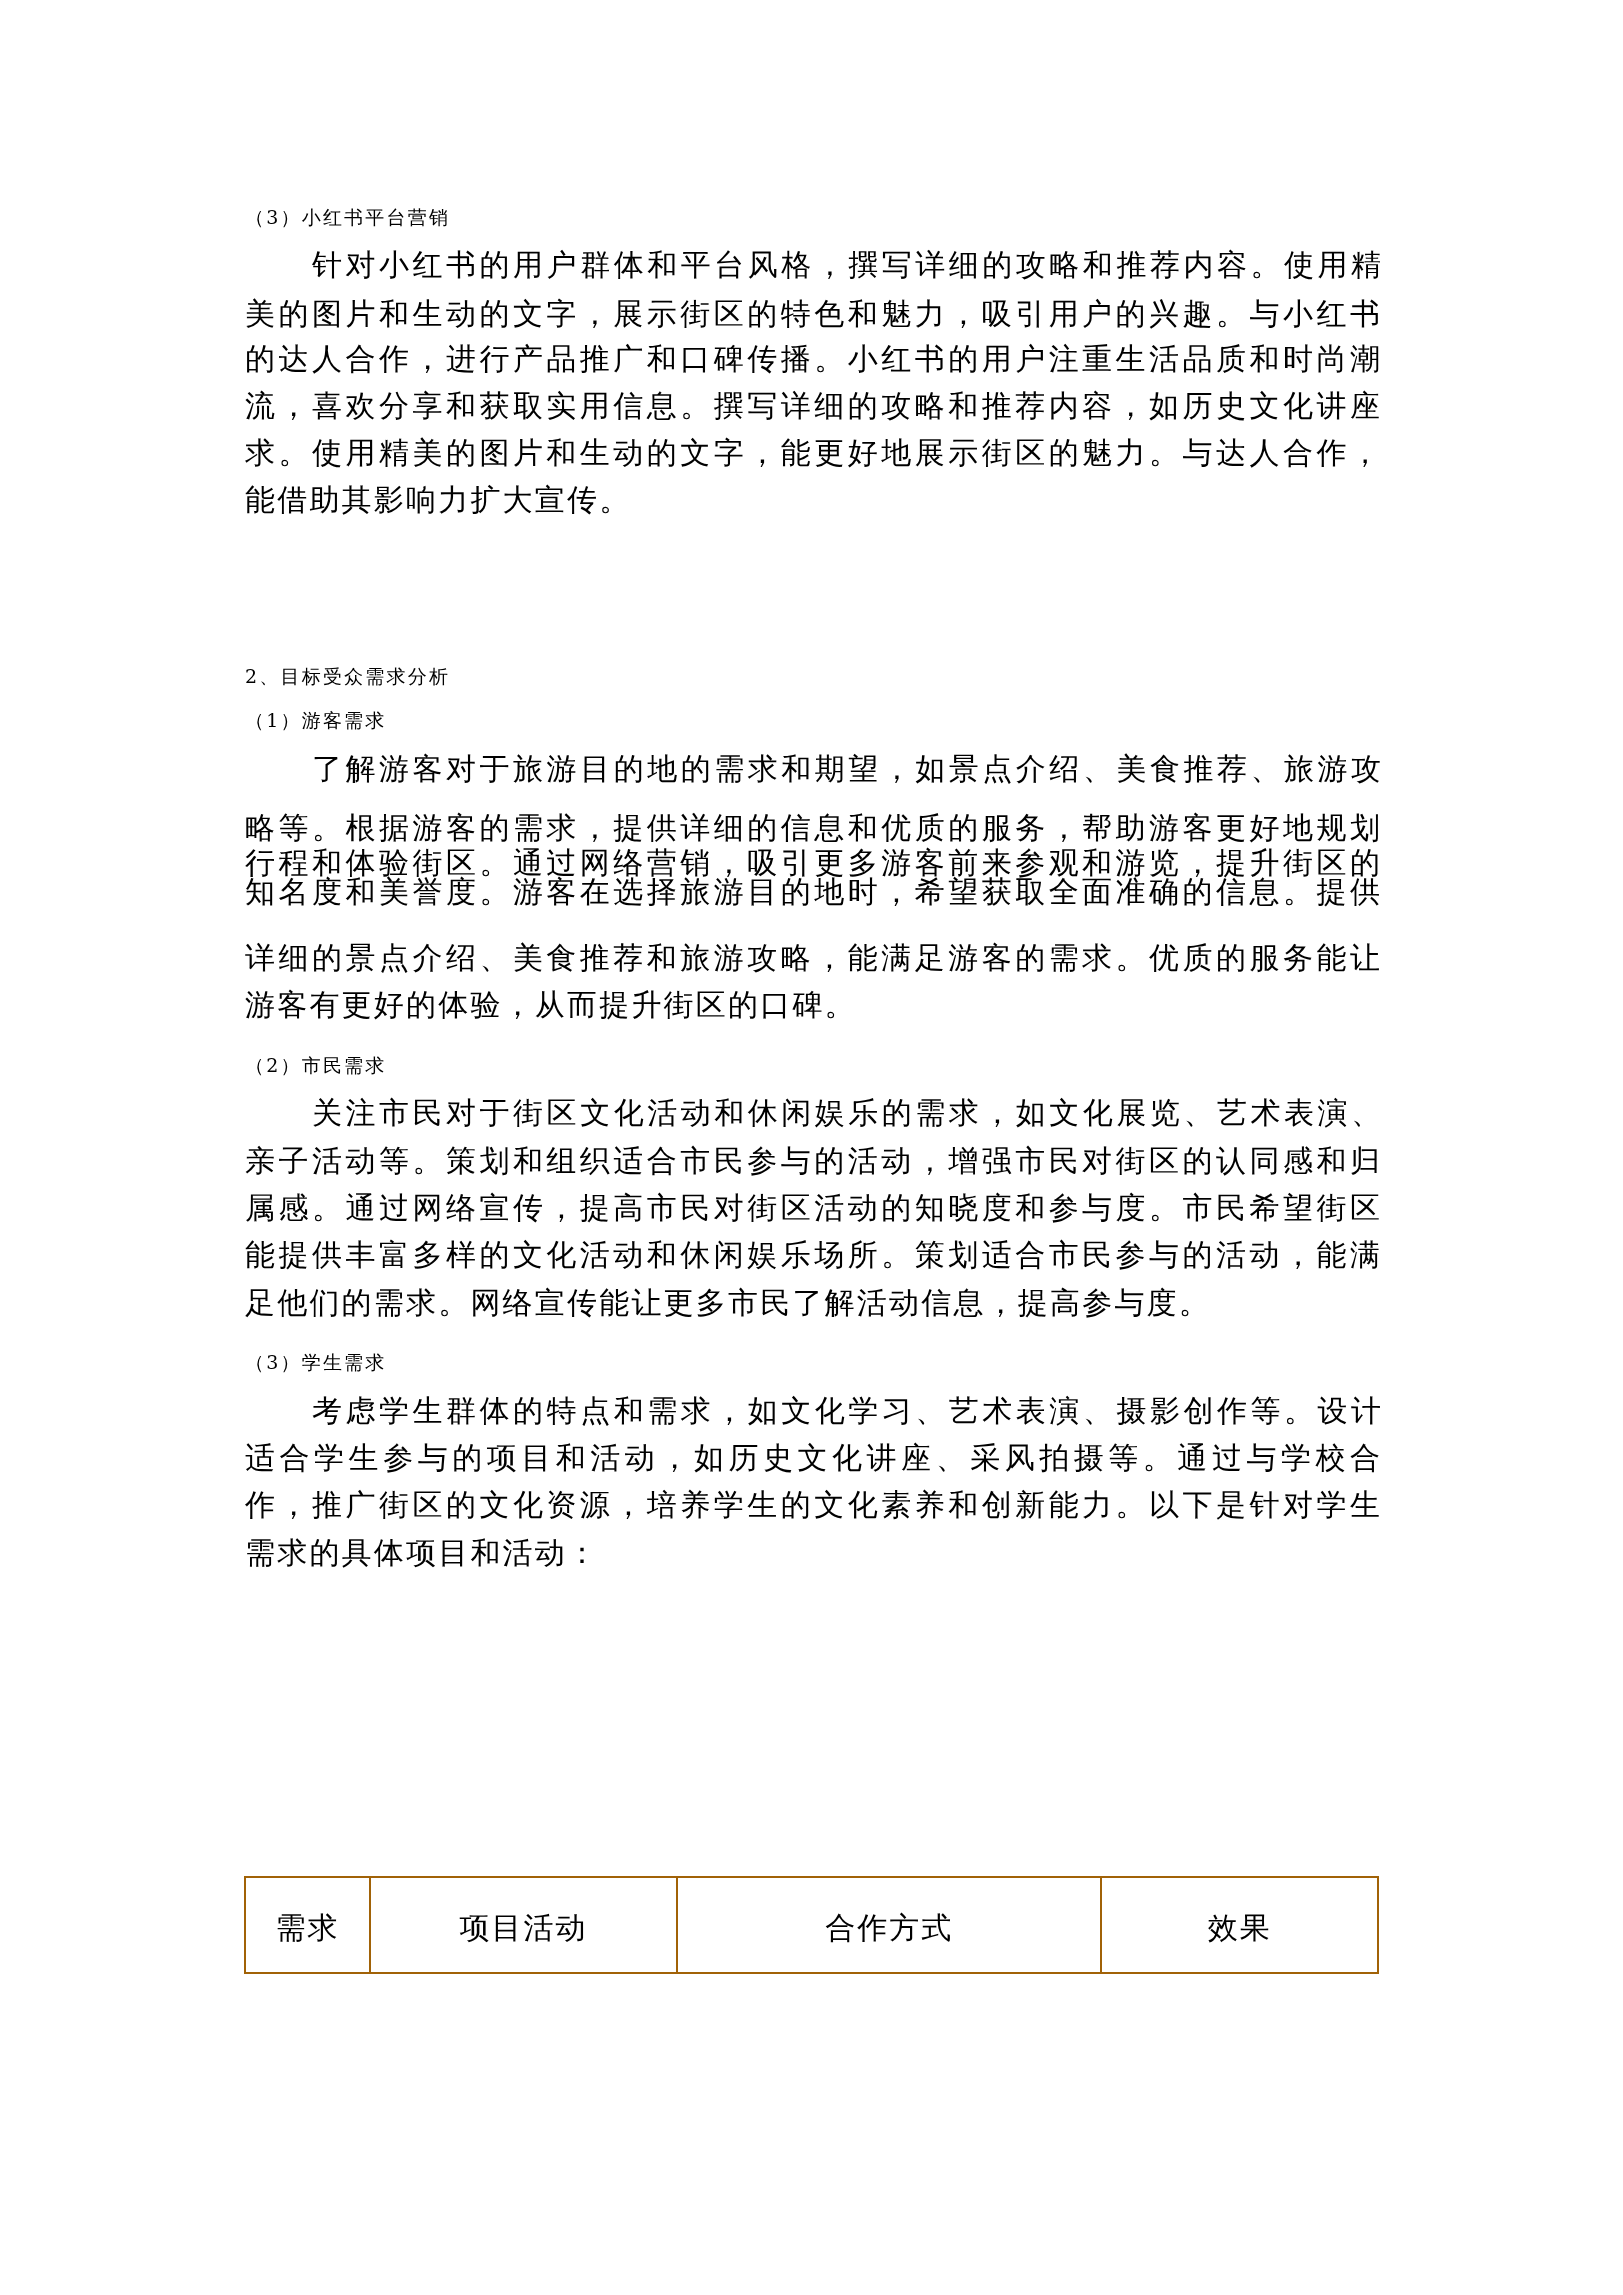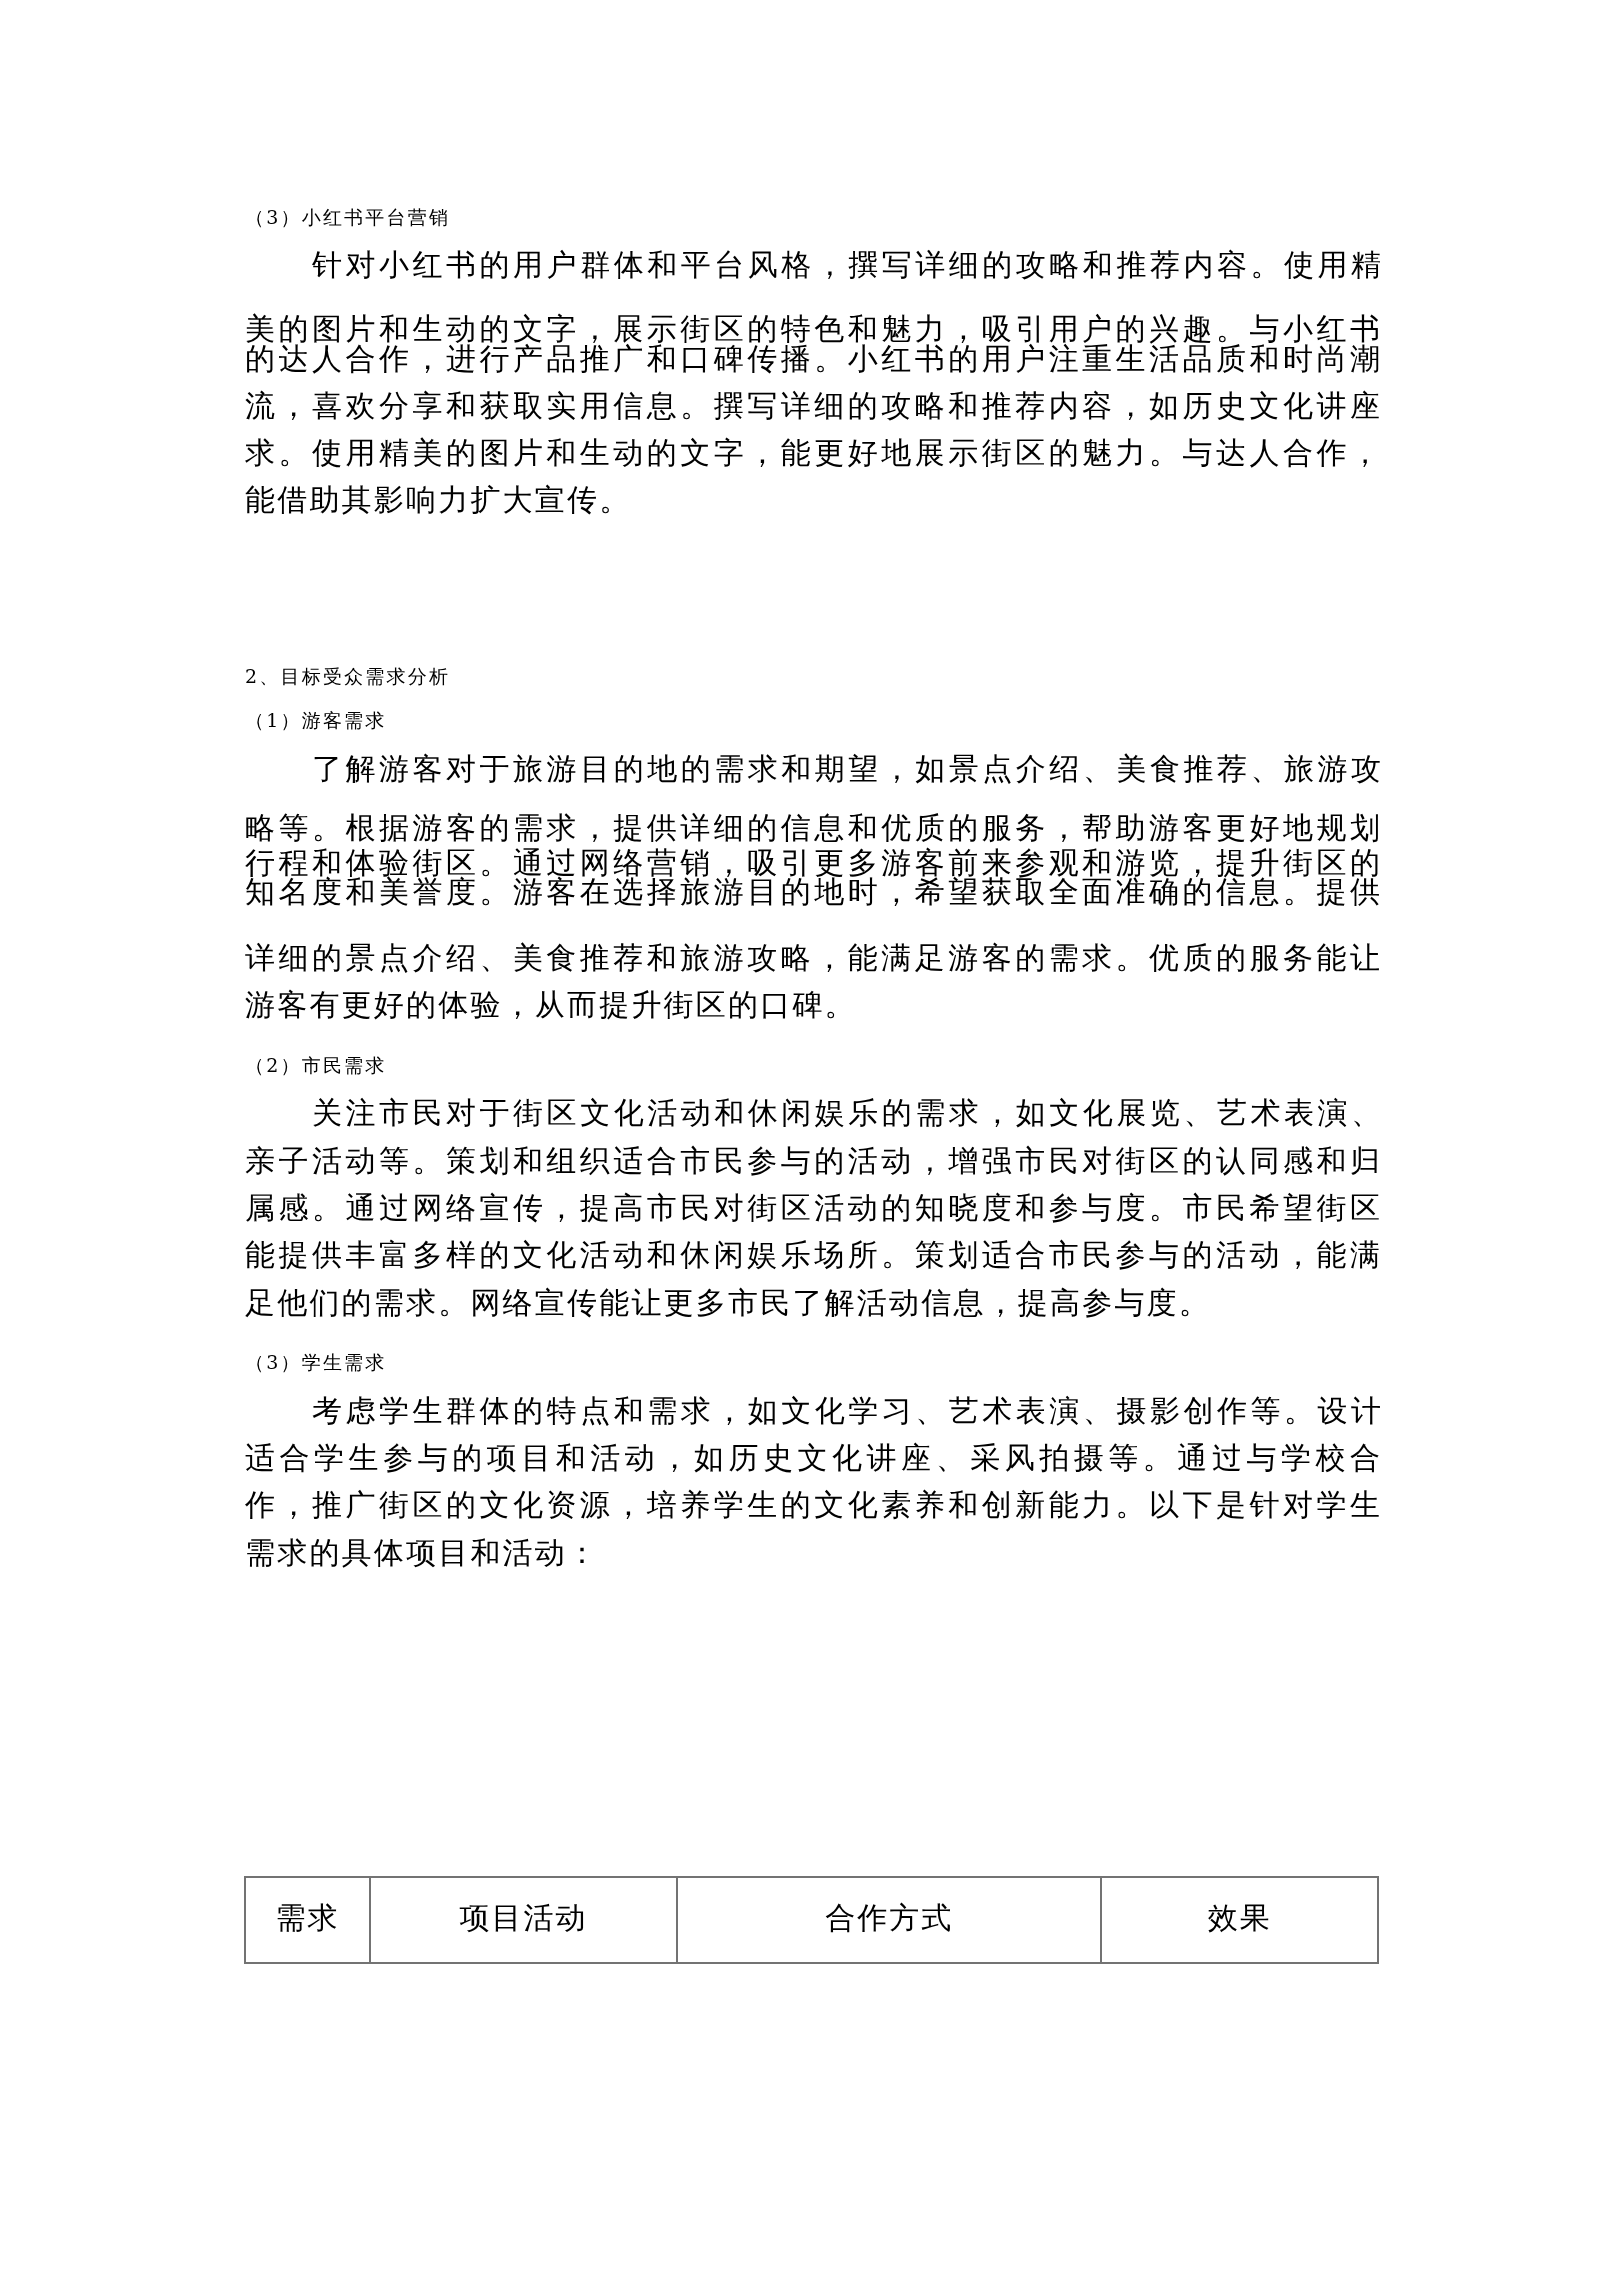--- a/index.html
+++ b/index.html
@@ -52,37 +52,37 @@
   table.doc-table {
     position: absolute;
     left: 244px;
     top: 1876px;
     border-collapse: collapse;
     width: 1135px;
     height: 82px;
     font-size: 30px;
   }
   table.doc-table th {
-    border: 2px solid #737373;
+    border: 2px solid #a16207;
     font-weight: normal;
     vertical-align: top;
     text-align: center;
-    padding-top: 20px;
+    padding-top: 30px;
     letter-spacing: 2px;
     height: 63px;
   }
 </style>
 </head>
 <body>
 
 <div class="page">
 
   <div class="heading" style="top:198px">（3）小红书平台营销</div>
   <div class="line full indent" style="top:245px">针对小红书的用户群体和平台风格，撰写详细的攻略和推荐内容。使用精</div>
-  <div class="line full" style="top:309px">美的图片和生动的文字，展示街区的特色和魅力，吸引用户的兴趣。与小红书</div>
+  <div class="line full" style="top:294px">美的图片和生动的文字，展示街区的特色和魅力，吸引用户的兴趣。与小红书</div>
   <div class="line full" style="top:339px">的达人合作，进行产品推广和口碑传播。小红书的用户注重生活品质和时尚潮</div>
   <div class="line full" style="top:386px">流，喜欢分享和获取实用信息。撰写详细的攻略和推荐内容，如历史文化讲座</div>
   <div class="line full" style="top:433px">求。使用精美的图片和生动的文字，能更好地展示街区的魅力。与达人合作，</div>
   <div class="line" style="top:480px">能借助其影响力扩大宣传。</div>
 
   <div class="heading" style="top:657px">2、目标受众需求分析</div>
 
   <div class="heading" style="top:701px">（1）游客需求</div>
   <div class="line full indent" style="top:749px">了解游客对于旅游目的地的需求和期望，如景点介绍、美食推荐、旅游攻</div>
   <div class="line full" style="top:808px">略等。根据游客的需求，提供详细的信息和优质的服务，帮助游客更好地规划</div>

